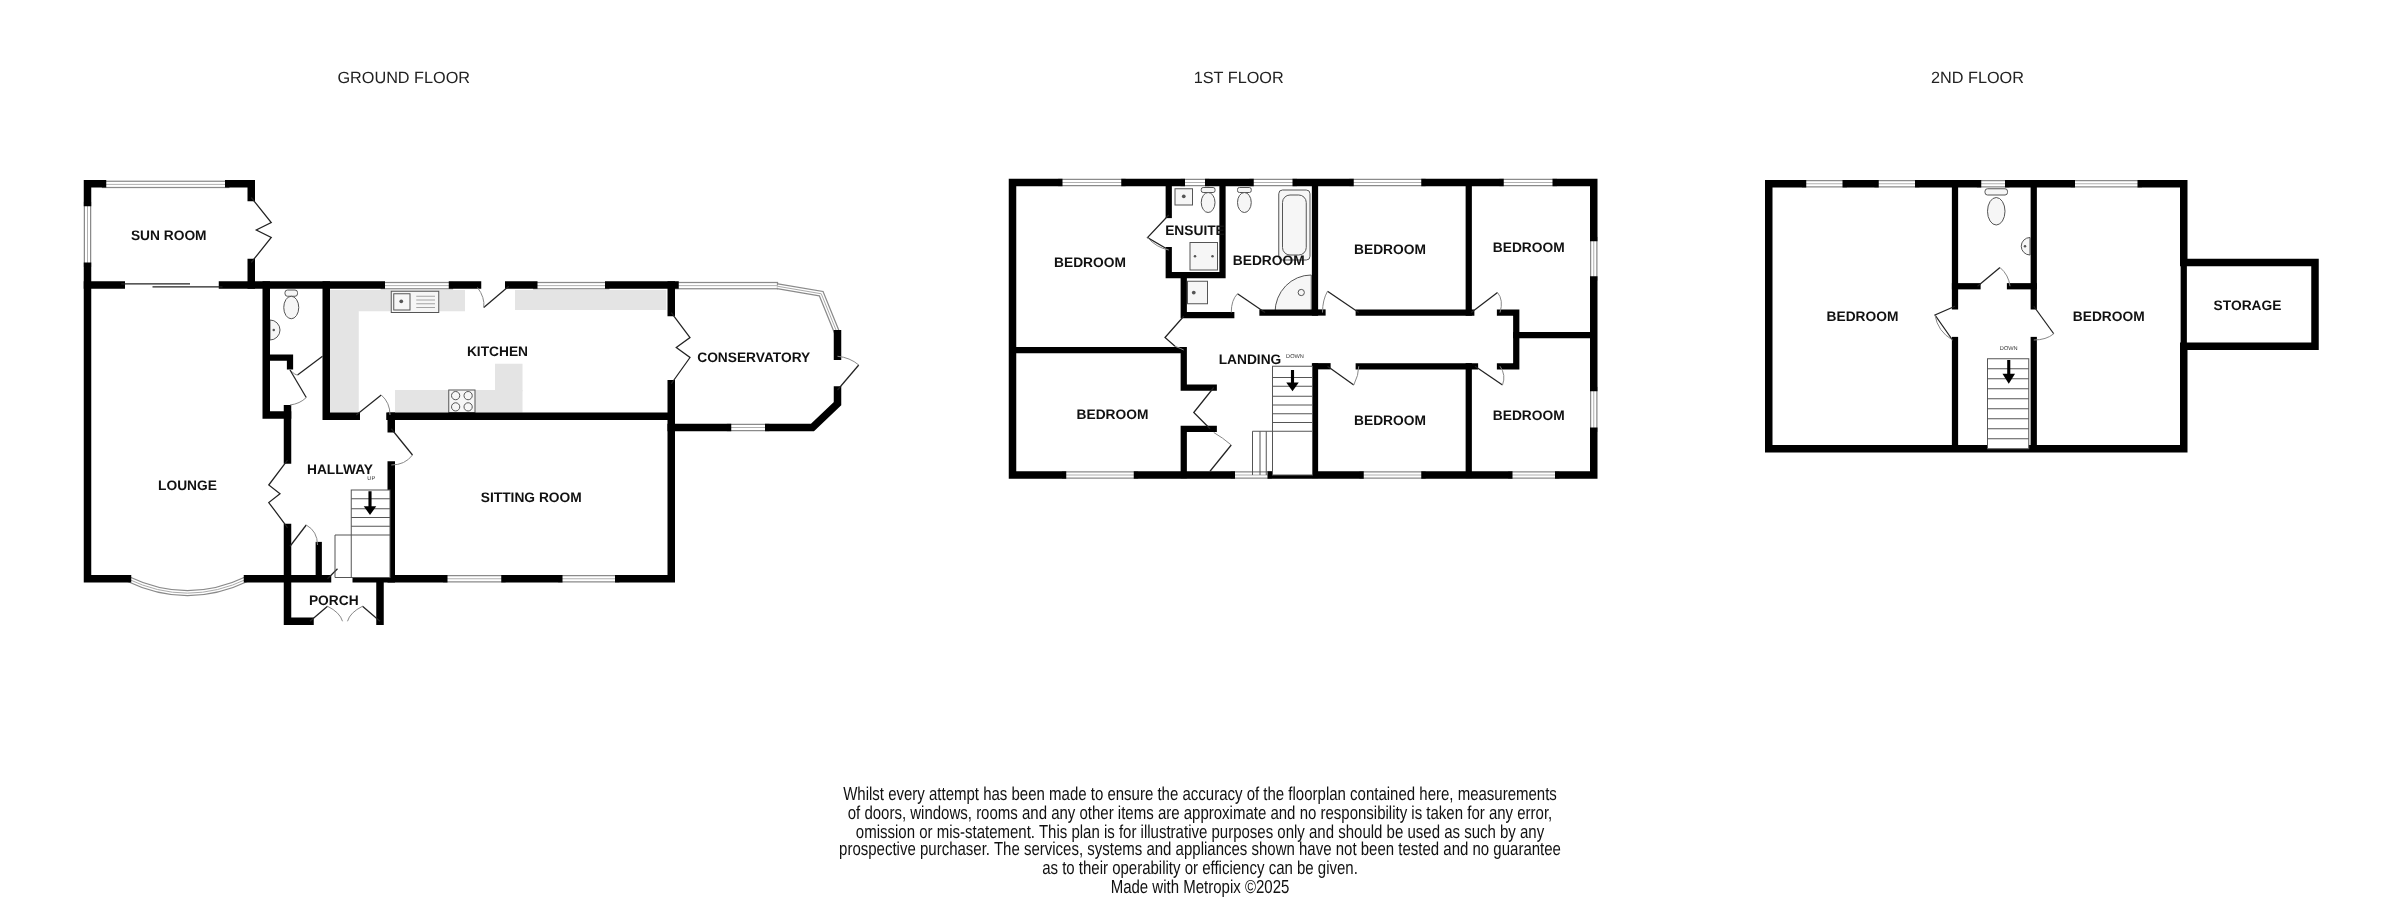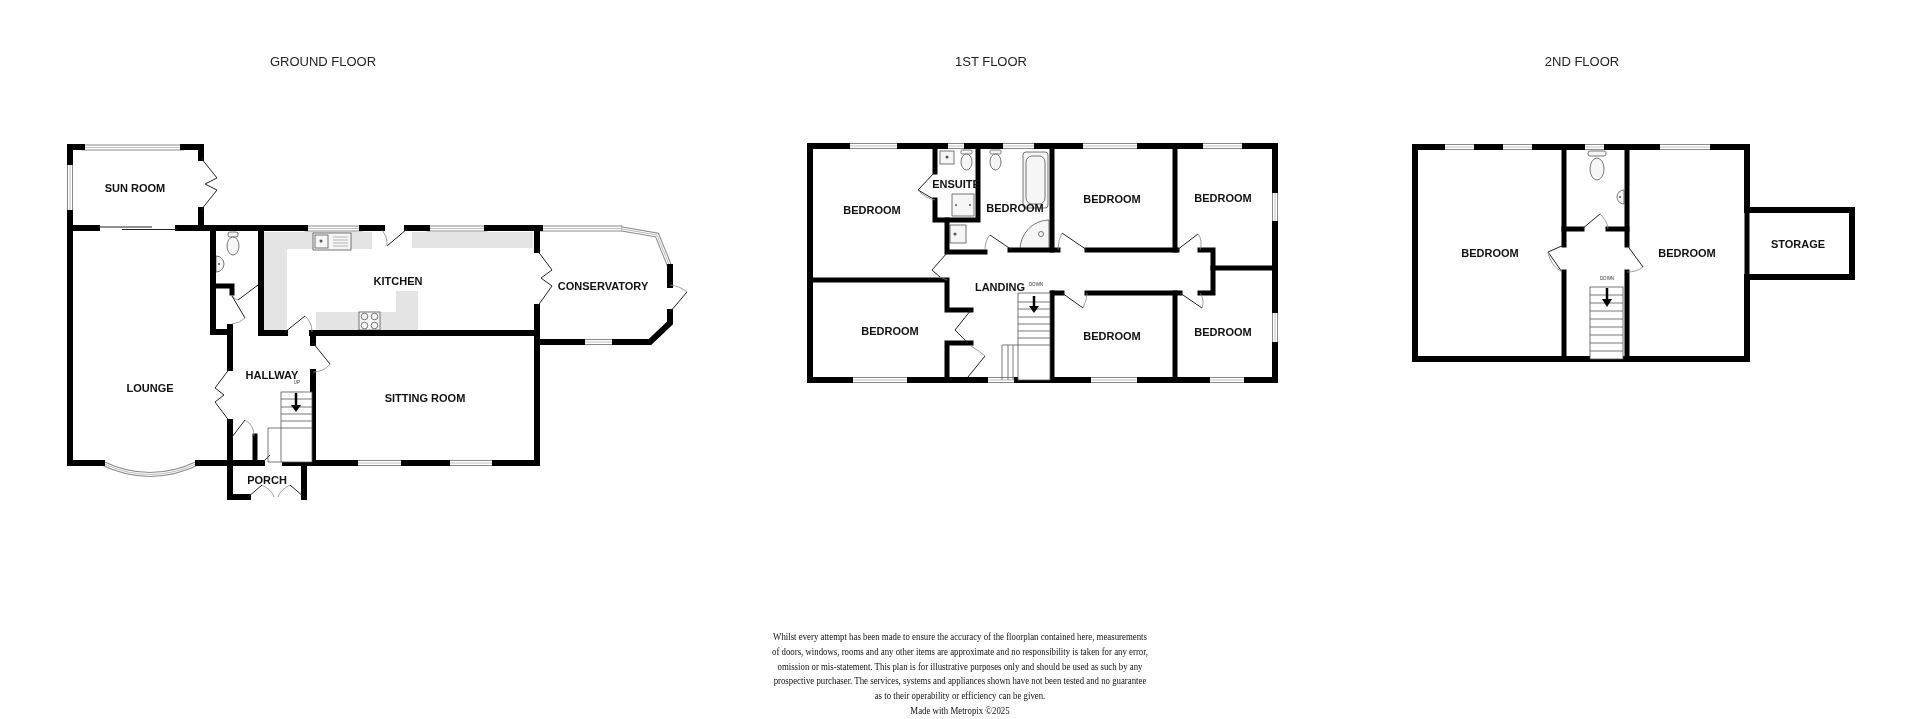--- a/index.html
+++ b/index.html
@@ -16,21 +16,21 @@
   .winpath-in { fill:none; stroke:#fff; stroke-width:3; }
   .winpath-mid { fill:none; stroke:#aaa; stroke-width:0.8; }
   .worktop { fill:#e4e4e4; }
   .fixture { fill:#f6f6f6; stroke:#555; stroke-width:0.8; }
   .stair line { stroke:#555; stroke-width:0.8; }
   .stair rect { fill:#fff; stroke:#555; stroke-width:0.8; }
   .title { font-family:"Liberation Sans", sans-serif; font-size:13px; fill:#222; text-anchor:middle; }
   .room { font-family:"Liberation Sans", sans-serif; font-size:11px; font-weight:bold; fill:#111; text-anchor:middle; dominant-baseline:middle; }
   .tiny { font-family:"Liberation Sans", sans-serif; font-size:4.5px; fill:#333; text-anchor:middle; }
   #disclaimer { position:absolute; left:0; width:1920px; top:629px; text-align:center;
-                font-family:Liberation Serif, serif; font-size:11px; line-height:14.8px; color:#111; }
+                font-family:Liberation Sans, sans-serif; font-size:15px; line-height:14.8px; color:#111; }
   #disclaimer .line { display:block; transform:scaleX(0.8); transform-origin:center; white-space:nowrap; }
 </style>
 </head>
 <body>
 
 <svg id="plan" width="1920" height="719" viewBox="0 0 1920 719" xmlns="http://www.w3.org/2000/svg">
 
   <text class="title" x="323" y="66">GROUND FLOOR</text>
   <text class="title" x="991" y="66">1ST FLOOR</text>
   <text class="title" x="1582" y="66">2ND FLOOR</text>

